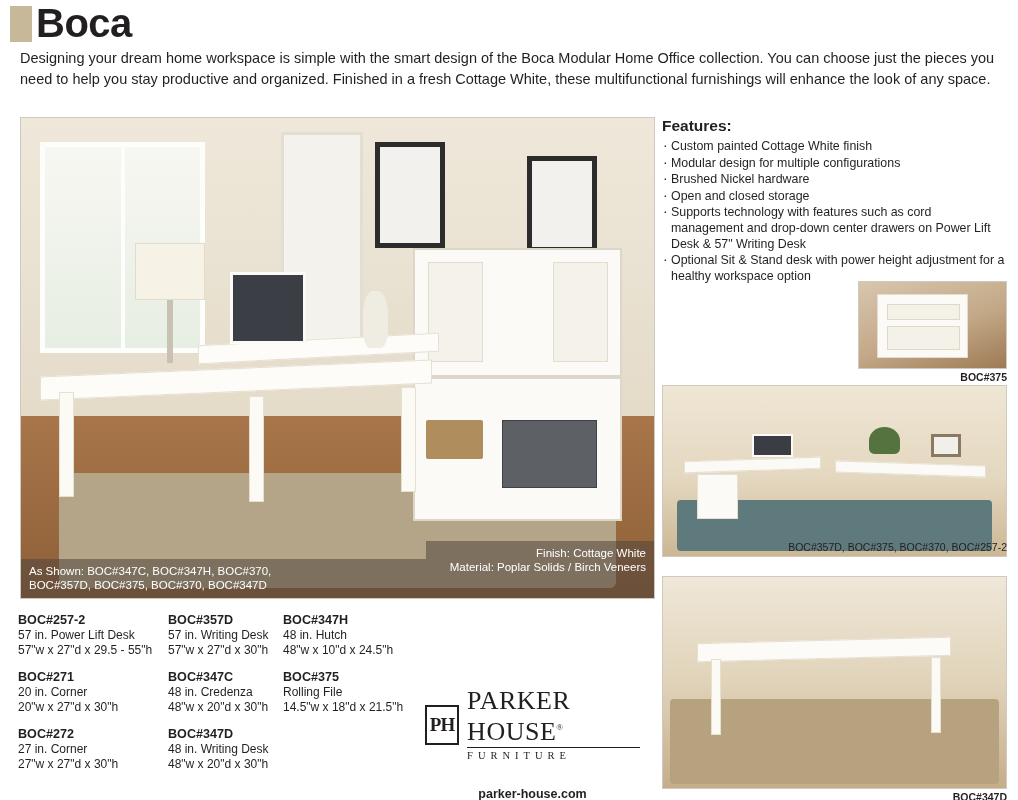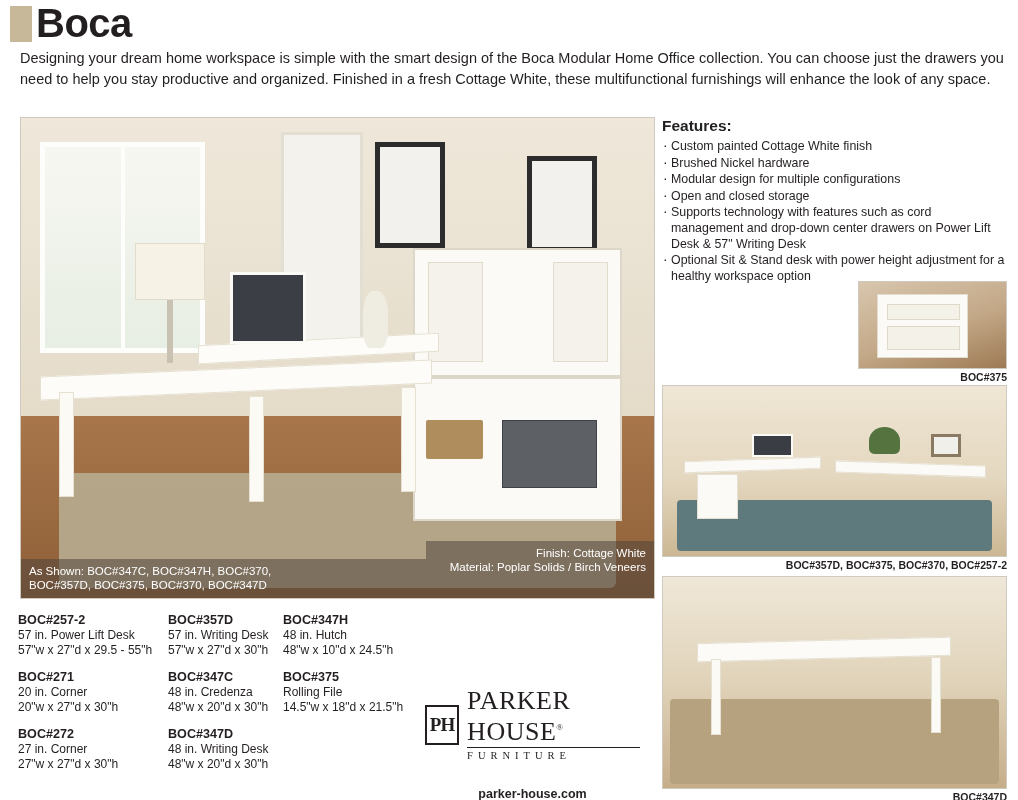--- a/index.html
+++ b/index.html
@@ -236,22 +236,22 @@
   }
   .photo-wide .pw-plant{
     position:absolute; left:60%; top:24%; width:9%; height:16%;
     background:#55733f; border-radius:50% 50% 20% 20%;
   }
   .photo-wide .pw-frame{
     position:absolute; left:78%; top:28%; width:9%; height:14%;
     background:#f1efe9; border:3px solid #8a7a63;
   }
   .cap-wide {
-    position:absolute; left:662px; top:559px; width:345px;
-    text-align:right; font-size:10.5px; font-weight:bold;
+    position:absolute; left:662px; top:541px; width:345px;
+    text-align:right; font-size:10.5px; font-weight:normal;
   }
 
   .photo-tall {
     position:absolute; left:662px; top:576px; width:345px; height:213px;
     background: linear-gradient(180deg,#efe7d8 0%,#e0d3b9 50%,#c6ad8a 100%);
     border:1px solid #cfcabf; overflow:hidden;
   }
   .photo-tall .pt-rug{
     position:absolute; left:2%; bottom:2%; width:96%; height:40%;
     background:#b6a27f; border-radius:4px;
@@ -324,21 +324,21 @@
     margin-top: 7px; font-size: 8.5px; color:#444;
   }
 </style>
 </head>
 <body>
 
 <div class="header">
   <div class="title-swatch"></div>
   <div class="title">Boca</div>
 </div>
-<div class="intro">Designing your dream home workspace is simple with the smart design of the Boca Modular Home Office collection. You can choose just the drawers you need to help you stay productive and organized. Finished in a fresh Cottage White, these multifunctional furnishings will enhance the look of any space.</div>
+<div class="intro">Designing your dream home workspace is simple with the smart design of the Boca Modular Home Office collection. You can choose just the pieces you need to help you stay productive and organized. Finished in a fresh Cottage White, these multifunctional furnishings will enhance the look of any space.</div>
 
 <div class="hero">
   <div class="room-wall"></div>
   <div class="room-floor"></div>
   <div class="rug"></div>
   <div class="window"></div>
   <div class="door"></div>
   <div class="art1"></div>
   <div class="art2"></div>
   <div class="hutch"></div>
@@ -362,22 +362,22 @@
   <div class="caption-right">
     <div>Finish: Cottage White</div>
     <div>Material: Poplar Solids / Birch Veneers</div>
   </div>
 </div>
 
 <div class="features">
   <h2>Features:</h2>
   <ul>
     <li>Custom painted Cottage White finish</li>
+    <li>Modular design for multiple configurations</li>
     <li>Brushed Nickel hardware</li>
-    <li>Modular design for multiple configurations</li>
     <li>Open and closed storage</li>
     <li>Supports technology with features such as cord management and drop-down center drawers on Power Lift Desk &amp; 57" Writing Desk</li>
     <li>Optional Sit &amp; Stand desk with power height adjustment for a healthy workspace option</li>
   </ul>
 </div>
 
 <div class="photo-375">
   <div class="file-cab"></div>
 </div>
 <div class="cap-375">BOC#375</div>

